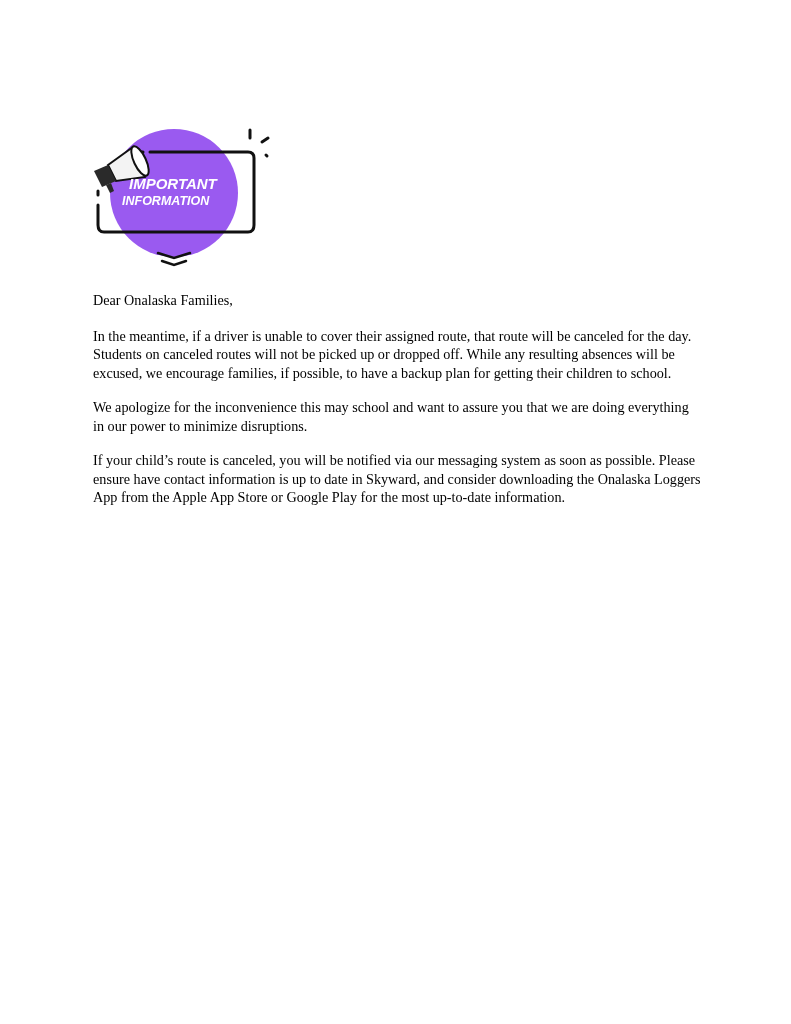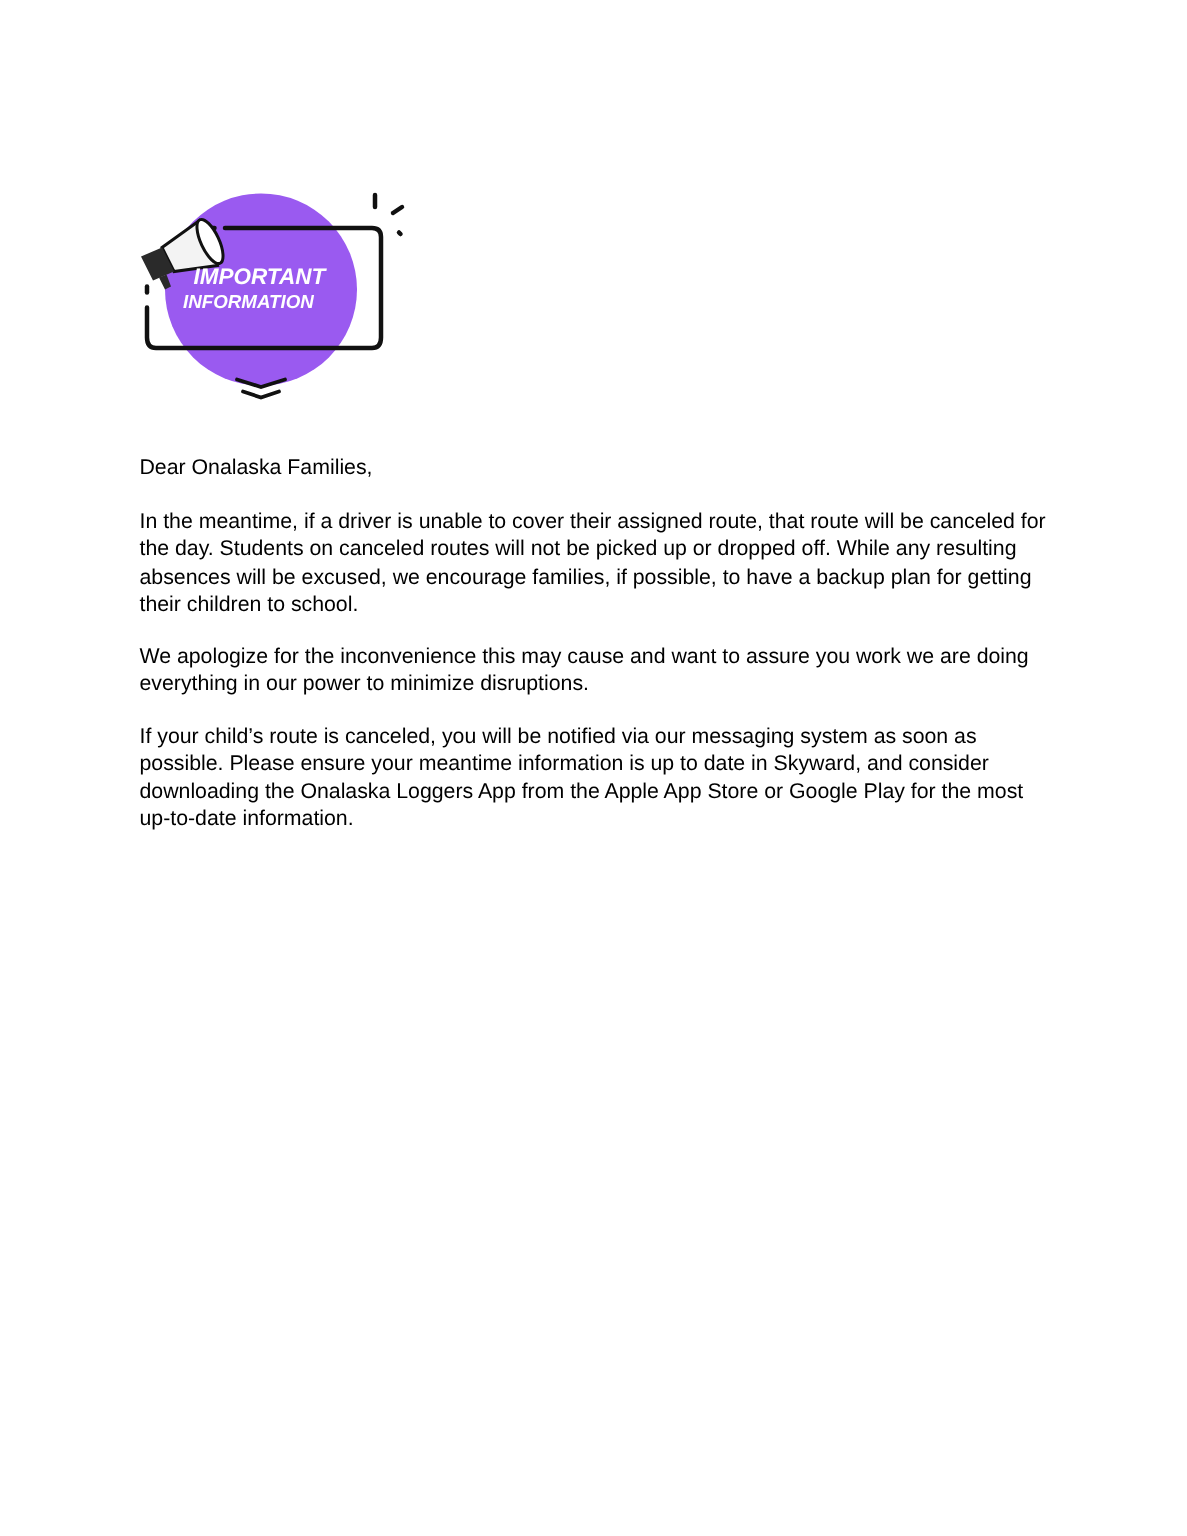--- a/index.html
+++ b/index.html
@@ -1,18 +1,18 @@
 <!DOCTYPE html>
 <html><head>
   <meta charset="utf-8">
   <style>
     html, body { margin: 0; padding: 0; background: #ffffff; }
     body { width: 791px; height: 1024px; position: relative; overflow: hidden; font-family: "Liberation Sans", sans-serif; color: #000; }
     .banner { position: absolute; left: 88px; top: 125px; width: 190px; height: 150px; }
-    .letter { position: absolute; left: 93px; top: 303px; width: 610px; font-size: 14.2px; line-height: 18.5px; }
+    .letter { position: absolute; left: 93px; top: 291px; width: 610px; font-size: 14.2px; line-height: 18.5px; font-family: Liberation Serif, serif; }
     .letter p { margin: 0 0 16px 0; }
     .greeting { margin-bottom: 17px !important; }
   </style>
 </head>
 <body>
 
 <div class="banner">
   <svg width="190" height="150" viewBox="0 0 190 150">
 
     <circle cx="86" cy="68" r="64" fill="#9A5AF0"></circle>
@@ -34,15 +34,15 @@
       <path d="M 18 60 L 22 68 L 26 66 L 23 58 Z" fill="#2a2a2a"></path>
     </g>
     <text x="41" y="64" font-family="Liberation Sans, sans-serif" font-size="15" font-weight="bold" font-style="italic" fill="#ffffff">IMPORTANT</text>
     <text x="34" y="80" font-family="Liberation Sans, sans-serif" font-size="12.5" font-weight="bold" font-style="italic" fill="#ffffff">INFORMATION</text>
   </svg>
 </div>
 
 <div class="letter">
   <p class="greeting">Dear Onalaska Families,</p>
   <p>In the meantime, if a driver is unable to cover their assigned route, that route will be canceled for the day. Students on canceled routes will not be picked up or dropped off. While any resulting absences will be excused, we encourage families, if possible, to have a backup plan for getting their children to school.</p>
-  <p>We apologize for the inconvenience this may cause and want to assure you work we are doing everything in our power to minimize disruptions.</p>
-  <p>If your child’s route is canceled, you will be notified via our messaging system as soon as possible. Please ensure your meantime information is up to date in Skyward, and consider downloading the Onalaska Loggers App from the Apple App Store or Google Play for the most up-to-date information.</p>
+  <p>We apologize for the inconvenience this may school and want to assure you that we are doing everything in our power to minimize disruptions.</p>
+  <p>If your child’s route is canceled, you will be notified via our messaging system as soon as possible. Please ensure have contact information is up to date in Skyward, and consider downloading the Onalaska Loggers App from the Apple App Store or Google Play for the most up-to-date information.</p>
 </div>
 
 </body></html>

